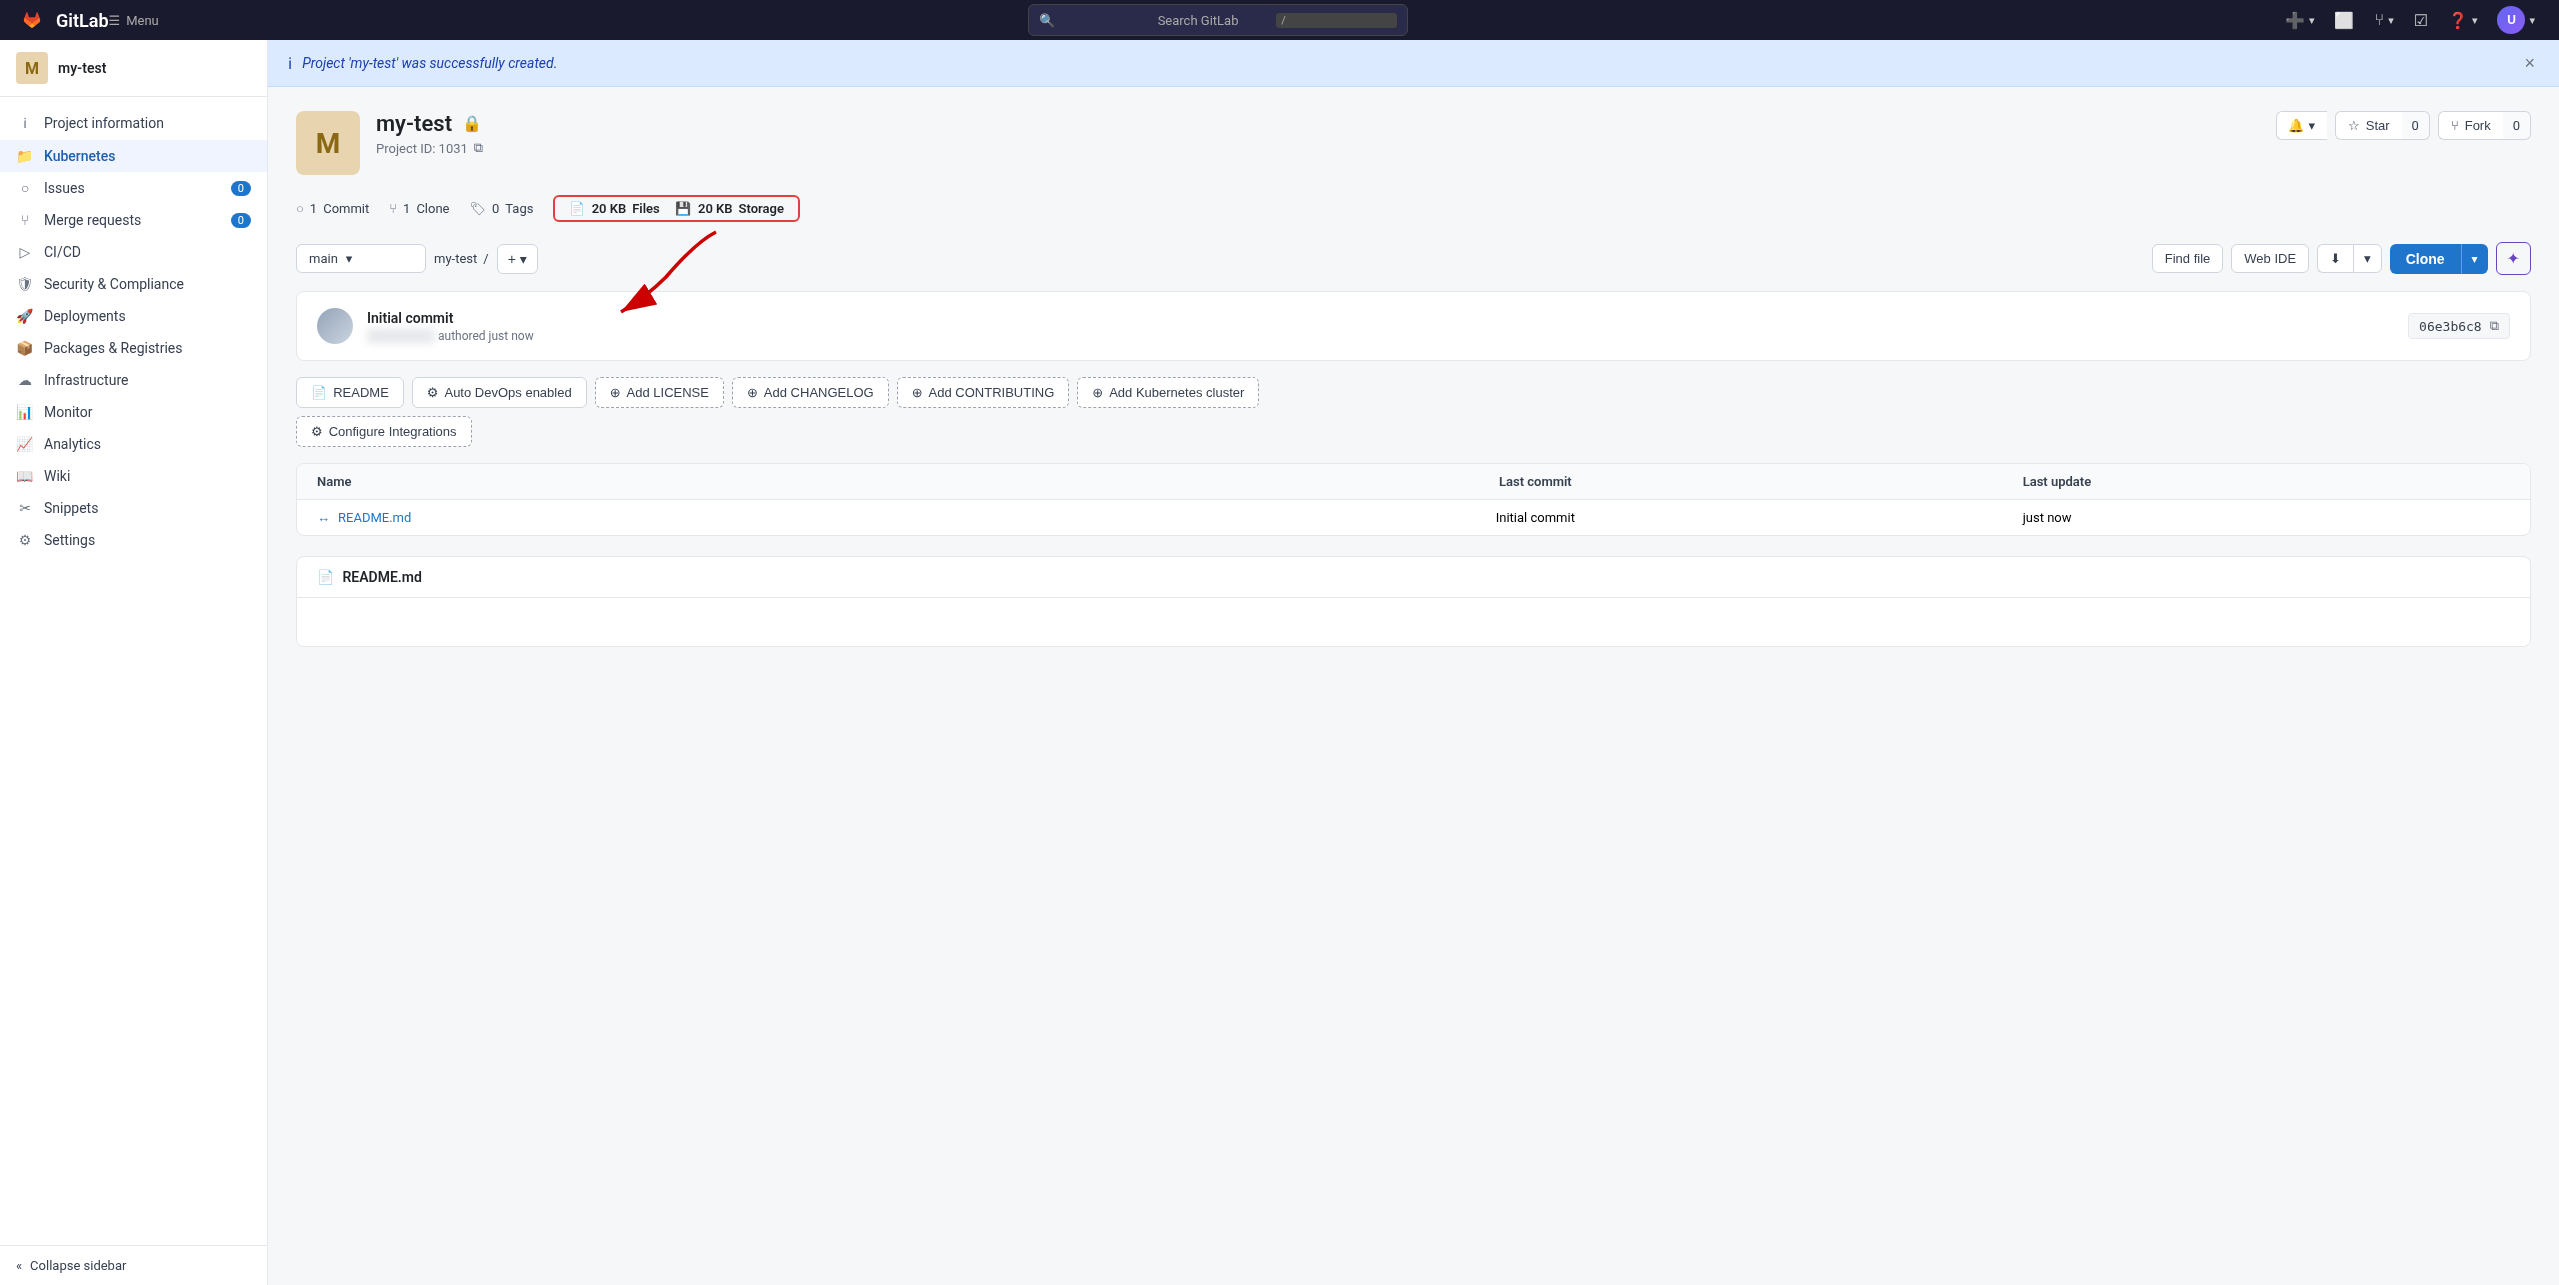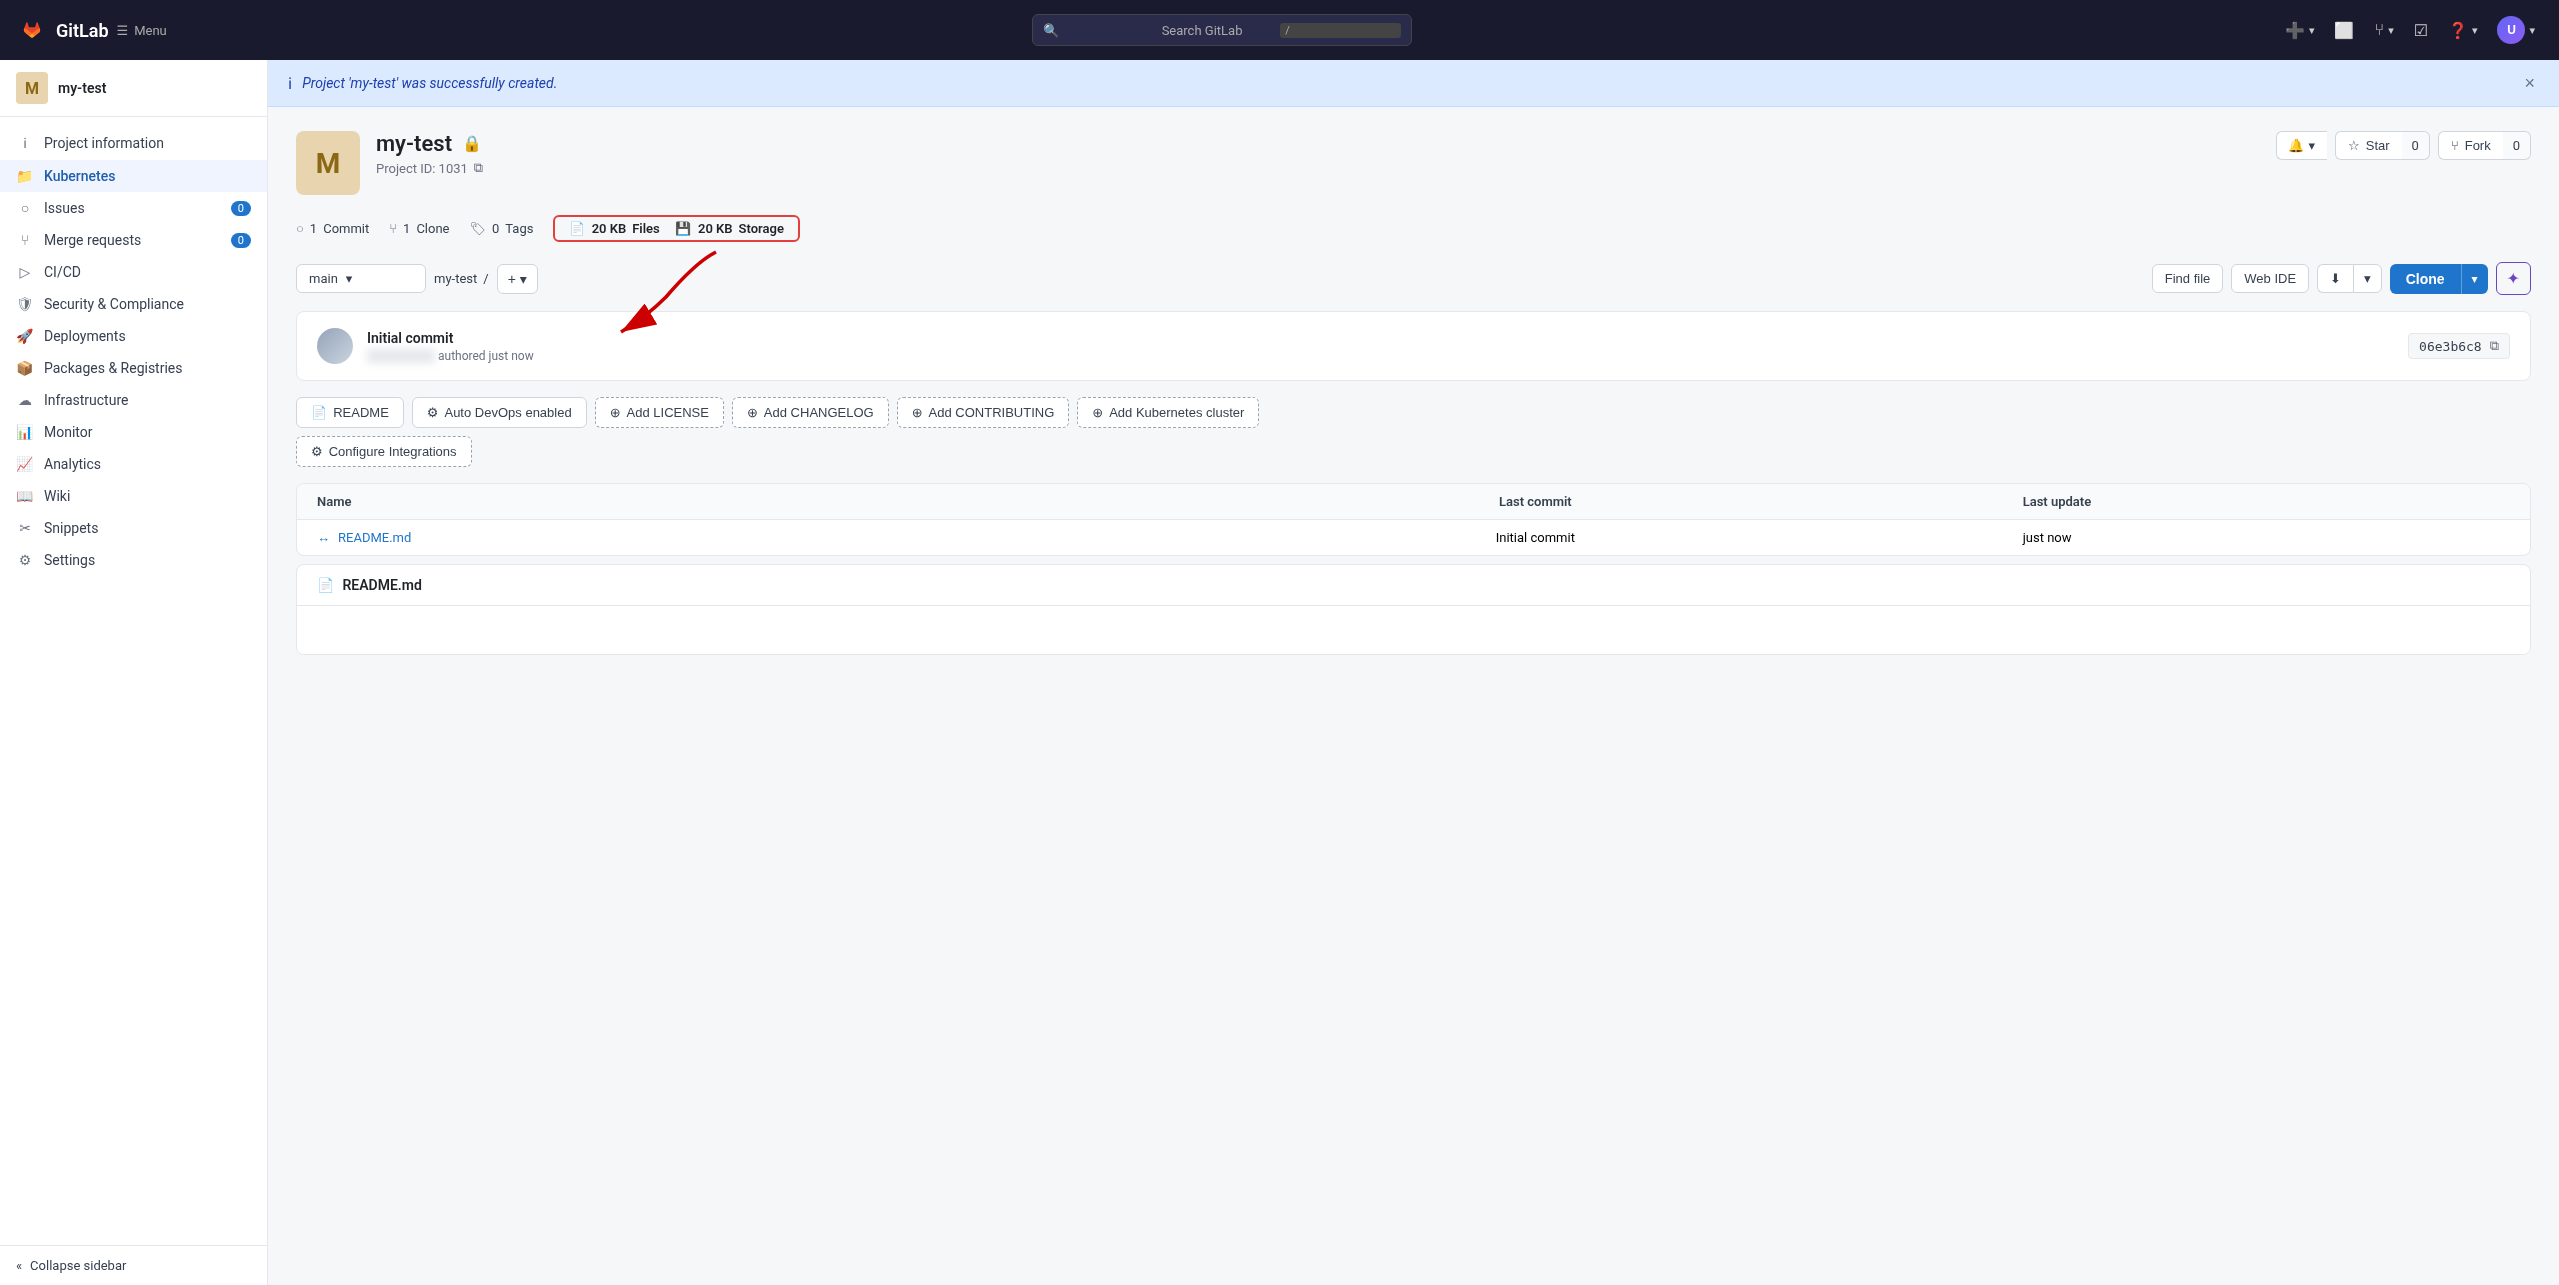--- a/index.html
+++ b/index.html
@@ -1,25 +1,25 @@
 <!DOCTYPE html>
 <html><head>
   <meta charset="utf-8">
   <style>
     * { box-sizing: border-box; margin: 0; padding: 0; }
     body { font-family: -apple-system, BlinkMacSystemFont, 'Segoe UI', Roboto, sans-serif; background: #f0f0f0; display: flex; flex-direction: column; height: 100vh; overflow: hidden; }
 
     
     .topnav {
       background: #1a1a2e;
-      height: 60px;
+      height: 40px;
       display: flex;
       align-items: center;
       padding: 0 16px;
-      gap: 8px;
+      gap: 0;
       flex-shrink: 0;
       z-index: 100;
     }
     .topnav-logo { display: flex; align-items: center; gap: 8px; }
     .gitlab-logo { width: 32px; height: 32px; }
     .topnav-brand { color: white; font-size: 18px; font-weight: 600; }
     .topnav-menu { color: #aaa; font-size: 13px; display: flex; align-items: center; gap: 6px; cursor: pointer; }
     .topnav-spacer { flex: 1; }
     .topnav-search {
       background: #2a2a4a;
@@ -355,21 +355,21 @@
       color: #374151;
       margin-bottom: 16px;
     }
 
     
     .file-table {
       background: #fff;
       border: 1px solid #e5e7eb;
       border-radius: 8px;
       overflow: hidden;
-      margin-bottom: 8px;
+      margin-bottom: 20px;
     }
     .file-table-header {
       display: flex;
       background: #f9fafb;
       border-bottom: 1px solid #e5e7eb;
       padding: 10px 20px;
       font-size: 13px;
       font-weight: 600;
       color: #374151;
     }

